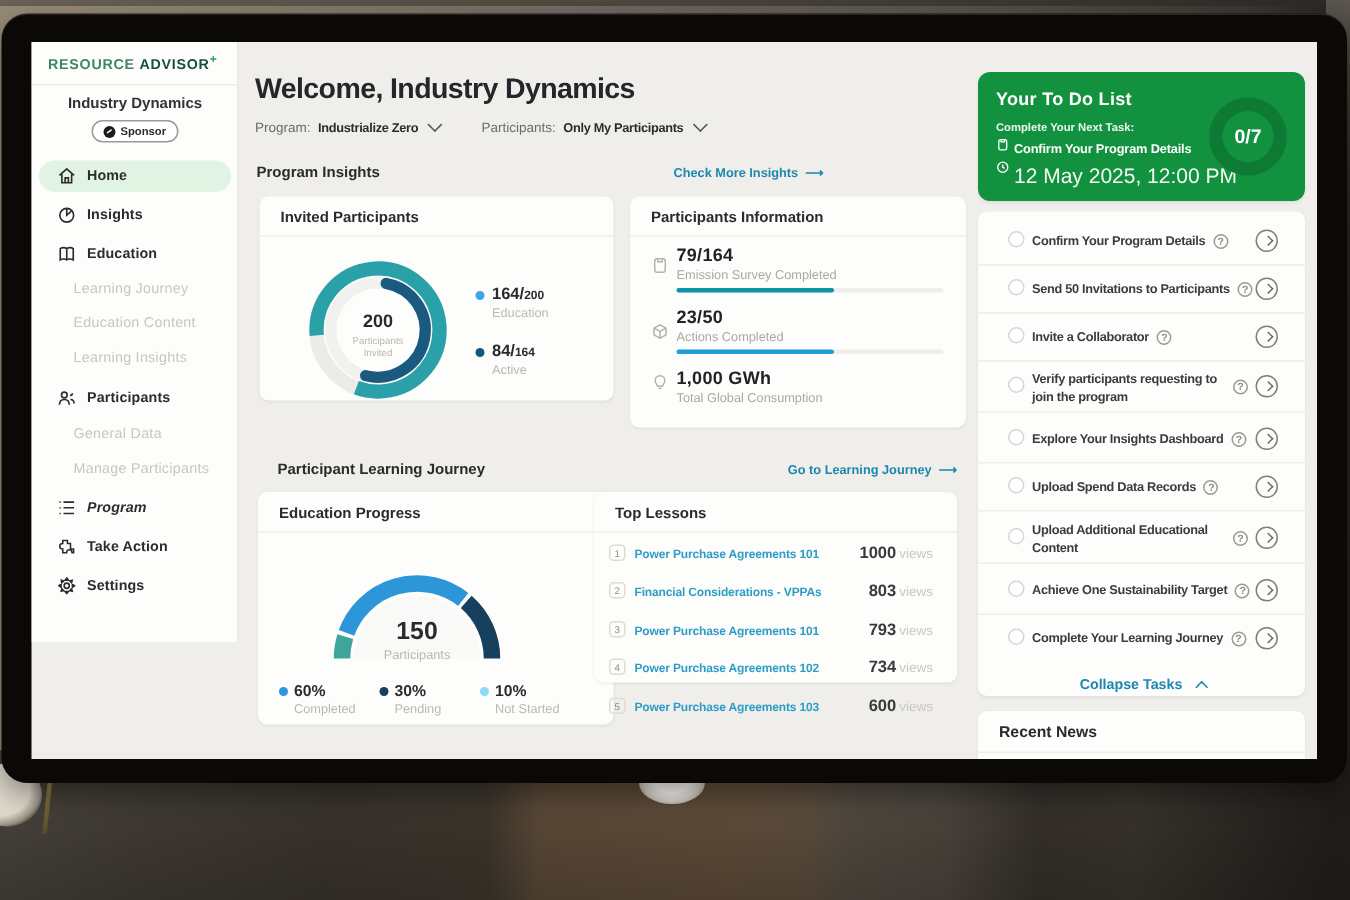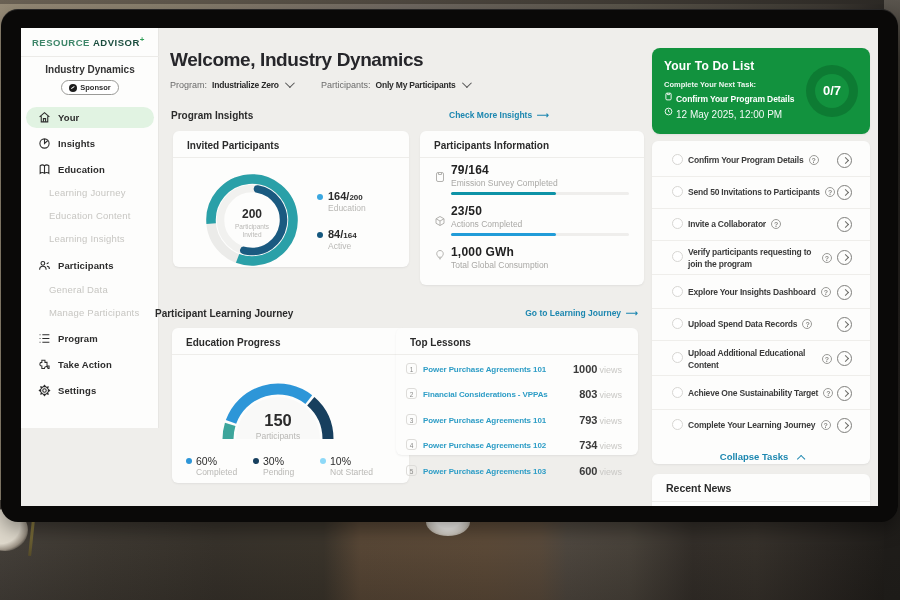--- a/index.html
+++ b/index.html
@@ -75,29 +75,29 @@
   
   .lessonRow { position:absolute; left:10px; width:222px; height:12px; }
   .lessonNum { position:absolute; left:0; top:0; width:11px; height:11px; border:1px solid #dddcd9; border-radius:3px; font-size:6.5px; color:#8a8a88; text-align:center; line-height:11px; }
   .lessonLink { position:absolute; left:17px; top:1.5px; font-size:8px; letter-spacing:-.1px; font-weight:bold; color:#2e9dc6; }
   .views { position:absolute; right:6px; top:0; font-size:9px; color:#c9c8c5; white-space:nowrap; }
   .views b { font-size:11px; color:#3a3a3a; margin-right:2px; }
 
   
   .gleg { position:absolute; }
   .gleg .dot { position:absolute; left:0; top:3px; width:6px; height:6px; border-radius:50%; }
-  .gleg .pc { position:absolute; left:10px; top:0; font-size:10.5px; font-weight:normal; color:#2b2b2b; }
+  .gleg .pc { position:absolute; left:10px; top:0; font-size:10.5px; font-weight:bold; color:#2b2b2b; }
   .gleg .lb { position:absolute; left:10px; top:12px; font-size:8.5px; color:#b9b8b5; white-space:nowrap; }
 
   
   #greenCard { left:631px; top:20px; width:218px; height:86px; background:#12923e; border-radius:8px; color:#fff; }
   #greenCard .t1 { position:absolute; left:12px; top:11px; font-size:12px; font-weight:bold; letter-spacing:.2px; }
   #greenCard .t2 { position:absolute; left:12px; top:32px; font-size:7.5px; font-weight:bold; opacity:.92; }
   #greenCard .t3 { position:absolute; left:24px; top:46px; font-size:8.5px; letter-spacing:-.1px; font-weight:bold; }
-  #greenCard .t4 { position:absolute; left:24px; top:61px; font-size:10px; opacity:.95; }
+  #greenCard .t4 { position:absolute; left:24px; top:61px; font-size:14px; opacity:.95; }
   #ring { position:absolute; left:154px; top:17px; width:52px; height:52px; border-radius:50%; background:#0d7b33; }
   #ring::after { content:""; position:absolute; left:9px; top:9px; width:34px; height:34px; border-radius:50%; background:#12923e; }
   #ring span { position:absolute; left:0; top:18px; width:52px; text-align:center; font-size:13px; font-weight:bold; color:#fff; z-index:2; }
   #taskCard { left:631px; top:113px; width:218px; height:323px; }
   .task { position:absolute; left:0; width:218px; }
   .task .cb { position:absolute; left:20px; width:11px; height:11px; border:1.5px solid #d7d6d3; border-radius:50%; background:#fff; }
   .task .txt { position:absolute; left:36px; font-size:8.5px; font-weight:bold; color:#3c3c3c; line-height:11.5px; letter-spacing:-.2px; white-space:nowrap; }
   .task .q { position:absolute; width:10px; height:10px; border:1px solid #9a9a97; border-radius:50%; font-size:7px; color:#8a8a87; text-align:center; line-height:9px; font-weight:bold; }
   .task .go { position:absolute; left:185px; width:15px; height:15px; border:1.4px solid #7f7f7c; border-radius:50%; text-align:center; }
   .task .go::after { content:""; position:absolute; left:4.5px; top:4px; width:4px; height:4px; border-right:1.5px solid #6a6a67; border-bottom:1.5px solid #6a6a67; transform:rotate(-45deg); }
@@ -127,21 +127,21 @@
         <span class="dot"></span>
         <span>Sponsor</span>
       </div>
       <div id="homePill" class="abs"></div>
 
       <div class="abs navItem" style="top:79.5px;">
         <svg viewBox="0 0 24 24" fill="none" stroke="#2c2c2c" stroke-width="2">
           <path d="M3 11 L12 3 L21 11 M6 9.5 V20 H18 V9.5"></path>
           <path d="M10 20 V14 H14 V20"></path>
         </svg>
-        <span>Your</span>
+        <span>Home</span>
       </div>
       <div class="abs navItem" style="top:105.5px;">
         <svg viewBox="0 0 24 24" fill="none" stroke="#2c2c2c" stroke-width="2">
           <circle cx="12" cy="12" r="8.5"></circle>
           <path d="M12 3.5 V12 L18 6.5"></path>
         </svg>
         <span>Insights</span>
       </div>
       <div class="abs navItem" style="top:131.5px;">
         <svg viewBox="0 0 24 24" fill="none" stroke="#2c2c2c" stroke-width="2">
@@ -156,21 +156,21 @@
       <div class="abs navItem" style="top:227.5px;">
         <svg viewBox="0 0 24 24" fill="none" stroke="#2c2c2c" stroke-width="2">
           <circle cx="9" cy="8" r="3.5"></circle>
           <path d="M3 20 C3 15.5 6 13.5 9 13.5 C12 13.5 15 15.5 15 20"></path>
           <path d="M16 8.5 C17.5 8.5 19 7.5 19 5.8 M16.5 13.5 C19.5 13.5 21 16 21 18.5"></path>
         </svg>
         <span>Participants</span>
       </div>
       <div class="abs navSub" style="top:256px;">General Data</div>
       <div class="abs navSub" style="top:279px;">Manage Participants</div>
-      <div class="abs navItem" style="top:300px;">
+      <div class="abs navItem" style="top:300px;font-style:italic;">
         <svg viewBox="0 0 24 24" fill="none" stroke="#2c2c2c" stroke-width="2">
           <path d="M8 5 H21 M8 12 H21 M8 19 H21"></path>
           <path d="M3 5 H4.5 M3 12 H4.5 M3 19 H4.5"></path>
         </svg>
         <span>Program</span>
       </div>
       <div class="abs navItem" style="top:352px;">
         <svg viewBox="0 0 24 24" fill="none" stroke="#2c2c2c" stroke-width="2">
           <circle cx="12" cy="12" r="3.2"></circle>
           <path d="M12 2.5 L14 5 H10 Z M12 21.5 L10 19 H14 Z M2.5 12 L5 10 V14 Z M21.5 12 L19 14 V10 Z M5.3 5.3 L8.2 6 L6 8.2 Z M18.7 18.7 L15.8 18 L18 15.8 Z M18.7 5.3 L18 8.2 L15.8 6 Z M5.3 18.7 L6 15.8 L8.2 18 Z"></path>
@@ -242,21 +242,21 @@
         <svg class="piIcon" style="top:118px;" viewBox="0 0 24 24" fill="none" stroke="#b3b2af" stroke-width="2">
           <path d="M12 3 C8 3 5.5 6 5.5 9.5 C5.5 13 8 14 8.5 16.5 H15.5 C16 14 18.5 13 18.5 9.5 C18.5 6 16 3 12 3 Z"></path>
           <path d="M10 19.5 H14"></path>
         </svg>
         <div class="piRow" style="top:114px;">
           <div class="piBig">1,000 GWh</div>
           <div class="piSub">Total Global Consumption</div>
         </div>
       </div>
 
-      <div class="abs secTitle" style="left:134px;top:279.5px;text-align:center;">Participant Learning Journey</div>
+      <div class="abs secTitle" style="left:164px;top:279.5px;text-align:center;">Participant Learning Journey</div>
       <div class="abs link" style="left:427px;top:280px;width:190px;text-align:right;">Go to Learning Journey&nbsp;&nbsp;⟶</div>
 
       <div class="abs card" style="left:151px;top:300px;width:237px;height:155px;">
         <div class="cardTitle">Education Progress</div>
         <div class="cardSep"></div>
         <svg style="position:absolute;left:45px;top:49px;" width="122" height="68" viewBox="0 0 122 68">
           <path d="M19 62 A 42 42 0 0 1 103 62 Z" fill="#f9f9f8"></path>
           <path d="M11 62 A 50 50 0 0 1 13.2 47.4" fill="none" stroke="#3da59b" stroke-width="11"></path>
           <path d="M14.0 44.9 A 50 50 0 0 1 91.8 22.6" fill="none" stroke="#2d96d8" stroke-width="11"></path>
           <path d="M93.8 24.25 A 50 50 0 0 1 111 62" fill="none" stroke="#173f5e" stroke-width="11"></path>

